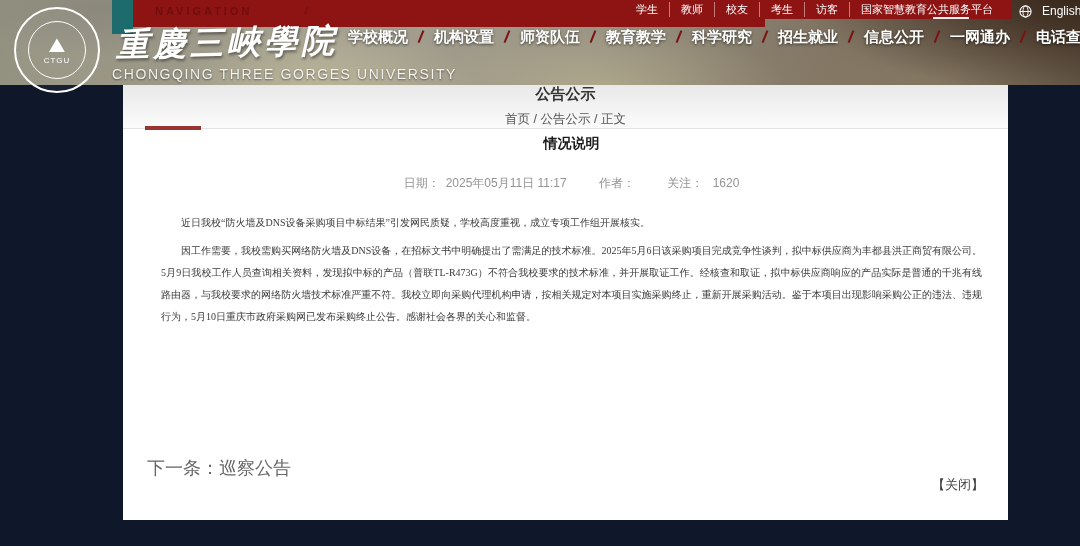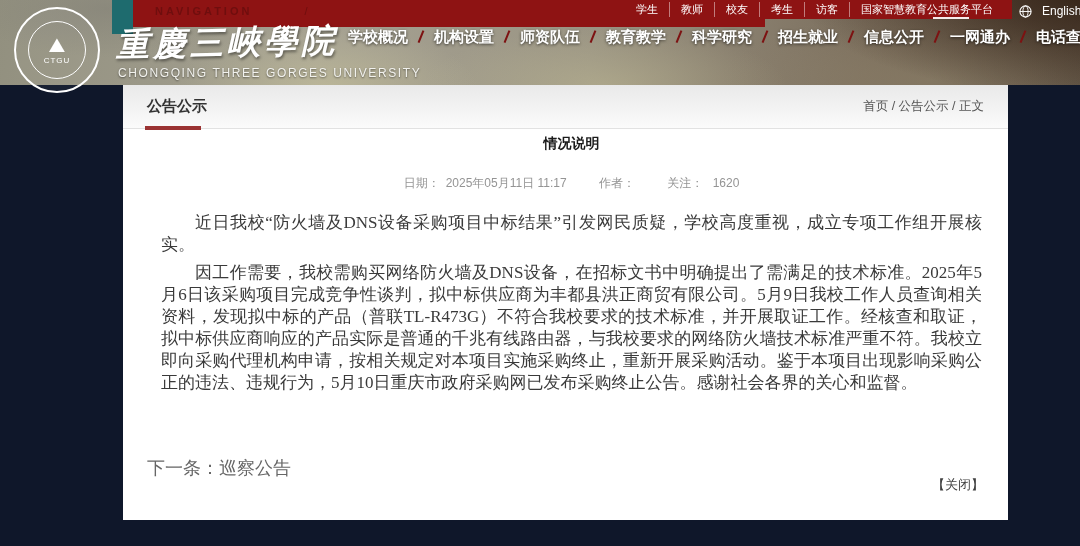--- a/index.html
+++ b/index.html
@@ -42,48 +42,48 @@
     background:rgba(255,255,255,.04); }
   .seal-inner { width:58px; height:58px; border-radius:50%; border:1.5px solid #fff;
     display:flex; flex-direction:column; align-items:center; justify-content:center; color:#fff; }
   .seal-glyph { font-size:20px; line-height:18px; }
   .seal-text { font-size:8px; letter-spacing:1px; margin-top:2px; }
 
   .logo-zh { position:absolute; left:116px; top:20px; width:290px;
     font-family:"DejaVu Serif","Liberation Serif",serif; font-weight:bold; font-style:italic;
     font-size:33px; color:#fff; letter-spacing:4px; white-space:nowrap;
     text-shadow:1px 2px 3px rgba(0,0,0,.45); transform:rotate(-1.2deg); }
-  .logo-en { position:absolute; left:118px; top:66px; font-size:12px; color:#f2f2ee;
+  .logo-en { position:absolute; left:112px; top:66px; font-size:14px; color:#f2f2ee;
     letter-spacing:1.6px; text-shadow:0 1px 2px rgba(0,0,0,.5); white-space:nowrap; }
 
   
   .mainnav { position:absolute; left:348px; top:28px; display:flex; gap:26px; }
   .mainnav a { position:relative; color:#fff; font-size:15px; font-weight:bold; text-decoration:none;
     white-space:nowrap; text-shadow:0 1px 3px rgba(0,0,0,.65); width:60px; text-align:center; }
   .mainnav a + a:before { content:""; position:absolute; left:-14px; top:2px; height:13px; width:1.5px;
     background:#7d1212; transform:rotate(22deg); }
   .nav-indicator { position:absolute; left:933px; top:17px; width:36px; height:2px; background:rgba(255,255,255,.92); }
 
   
   .card { position:absolute; left:123px; top:85px; width:885px; height:435px; background:#fff; }
 
   .crumb-row { position:relative; height:44px;
     background:linear-gradient(#e9e9e9,#fbfbfb); border-bottom:1px solid #e2e2e2;
-    display:flex; align-items:center; justify-content:space-between; padding:0 24px; }
+    display:flex; align-items:center; justify-content:space-between; padding:0 24px;flex-direction:column; }
   .section-title { font-size:15px; font-weight:bold; color:#333; }
   .section-underline { position:absolute; left:22px; bottom:-2px; width:56px; height:4px; background:#9b3333; }
   .crumb-path { font-size:12.5px; color:#555; }
 
   .article { padding:0 26px 0 38px; }
   .art-title { margin-top:6px; text-align:center; font-size:14px; font-weight:bold; color:#1a1a1a; }
   .art-meta { margin-top:22px; text-align:center; font-size:12px; color:#949494; }
   .art-meta span { margin:0 3px; }
   .art-meta .grp { margin-left:26px; }
   .art-body { margin-top:20px; font-family:"Liberation Serif","DejaVu Serif",serif;
-    font-size:17px; color:#3a3a3a; line-height:22px; text-align:justify; }
+    font-size:10px; color:#3a3a3a; line-height:22px; text-align:justify; }
   .art-body p { text-indent:2em; margin-bottom:6px; }
 
   .signature { margin-top:40px; text-align:right; padding-right:42px;
     font-family:"Liberation Serif","DejaVu Serif",serif; font-size:12.5px; color:#333; line-height:22px; }
 
   .art-footer { position:absolute; left:0; bottom:40px; width:100%; padding:0 24px;
     display:flex; align-items:flex-end; justify-content:space-between; }
   .prev-next { font-size:18px; color:#666; }
   .prev-next a { color:#666; text-decoration:none; }
   .close-btn { font-size:13px; color:#404040; text-decoration:none; position:relative; top:14px; }

